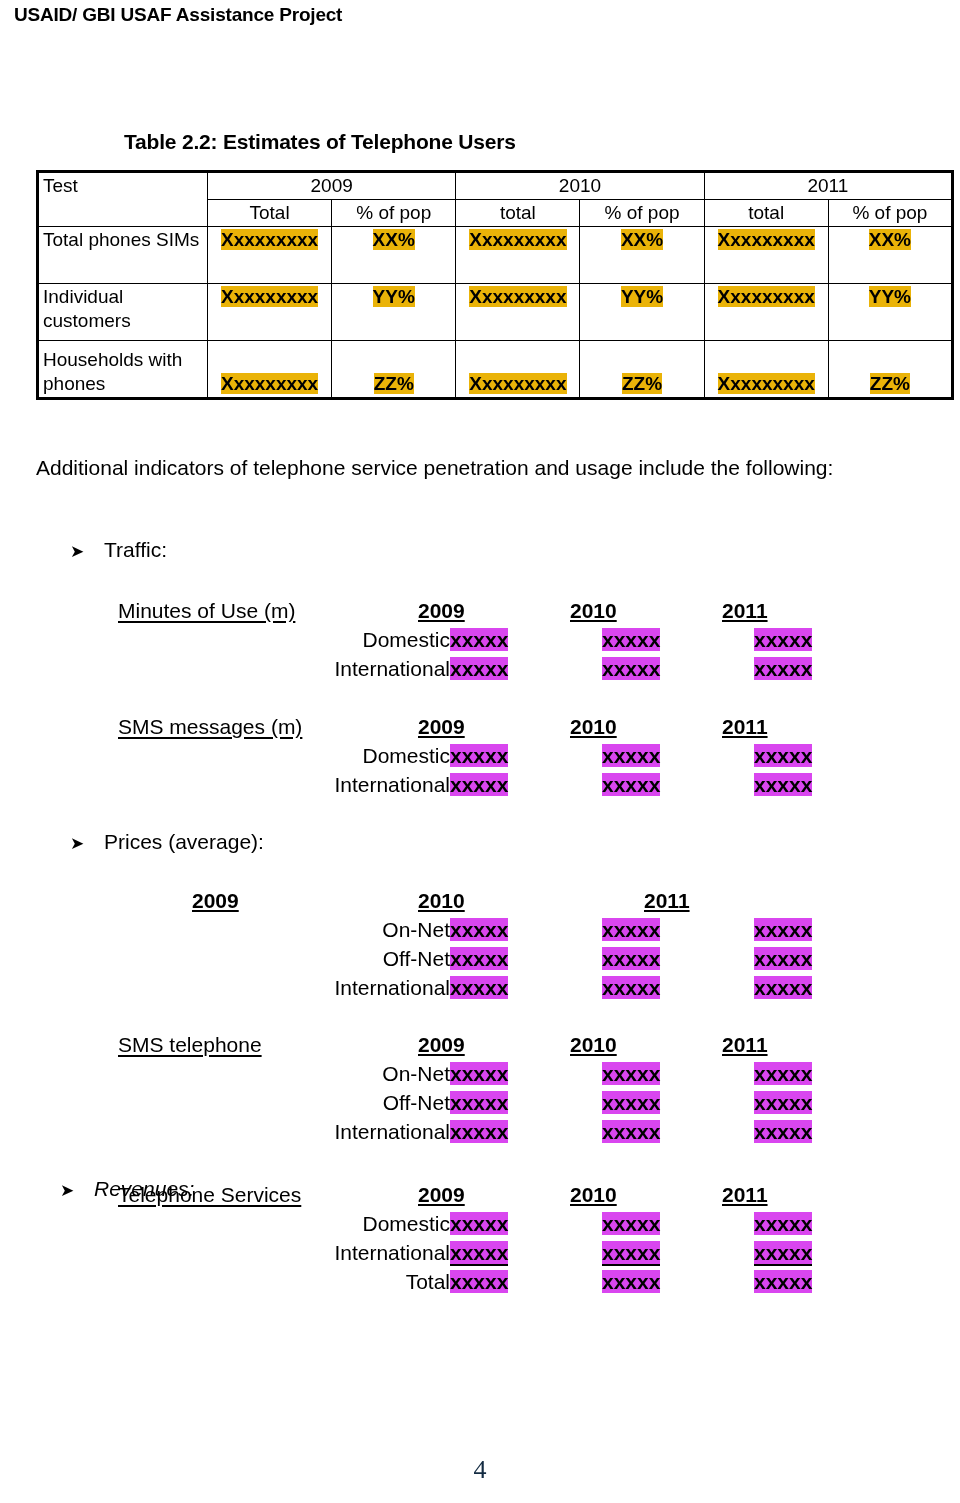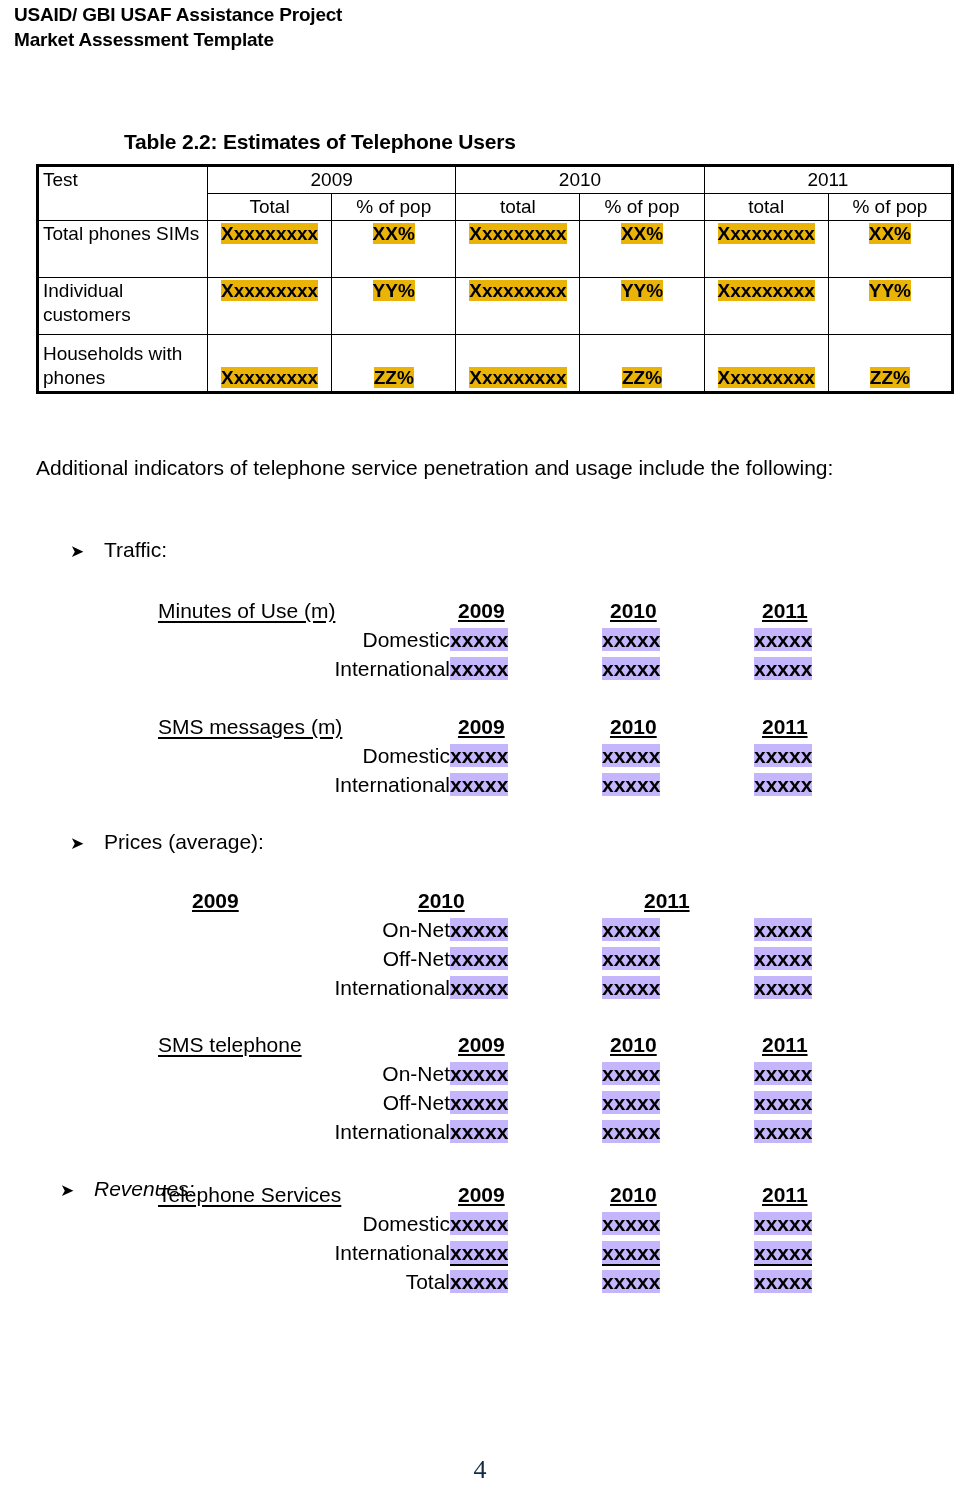--- a/index.html
+++ b/index.html
@@ -41,21 +41,21 @@
     padding-left: 88px;
     line-height: 28px;
     white-space: nowrap;
     letter-spacing: -0.2px;
   }
   table.tbl {
     border-collapse: collapse;
     width: 918px;
     table-layout: fixed;
     border: 3px solid #000;
-    margin-top: 8px;
+    margin-top: 14px;
   }
   table.tbl td, table.tbl th {
     border: 1px solid #000;
     font-size: 19px;
     font-weight: normal;
     padding: 1px 4px;
     line-height: 24px;
     vertical-align: top;
     text-align: center;
   }
@@ -112,38 +112,37 @@
     line-height: 29px;
     white-space: nowrap;
   }
   .block .rlabel {
     width: 300px;
     flex: 0 0 300px;
   }
   .block .rlabel.head {
     text-decoration: underline;
     text-underline-offset: 3px;
-    margin-left: 40px;
   }
   .block .rlabel.indent {
     padding-left: 32px;
     text-align: right;
   }
   .block .cell {
     flex: 0 0 auto;
     text-align: left;
   }
   .block .yr {
     font-weight: bold;
     text-decoration: underline;
     text-underline-offset: 2px;
   }
   .block .val {
     font-weight: bold;
-    background: #c4b5fd;
+    background: #d946ef;
   }
   .block .val.ruled {
     border-bottom: 2px solid #000;
     box-sizing: border-box;
   }
   
   .gap-narrow .cell { width: 152px; }
   
   .gap-wide .cell { width: 152px; }
   .gap-wide .row.hdr .cell { width: 152px; padding-left: 74px; }
@@ -158,21 +157,20 @@
     font-family: "Liberation Serif", serif;
     font-size: 26px;
     color: #132b42;
   }
 </style>
 </head>
 <body>
 
 <div class="doc-header">
   <span class="line">USAID/ GBI USAF Assistance Project</span>
-  <span class="line">Market Assessment Template</span>
 </div>
 
 <div class="table-wrap">
   <div class="table-title">Table 2.2:  Estimates of Telephone Users</div>
 
   <table class="tbl">
     <tbody>
       <tr>
         <td class="lbl" rowspan="2" style="width:160px;">Test</td>
         <td colspan="2">2009</td>

